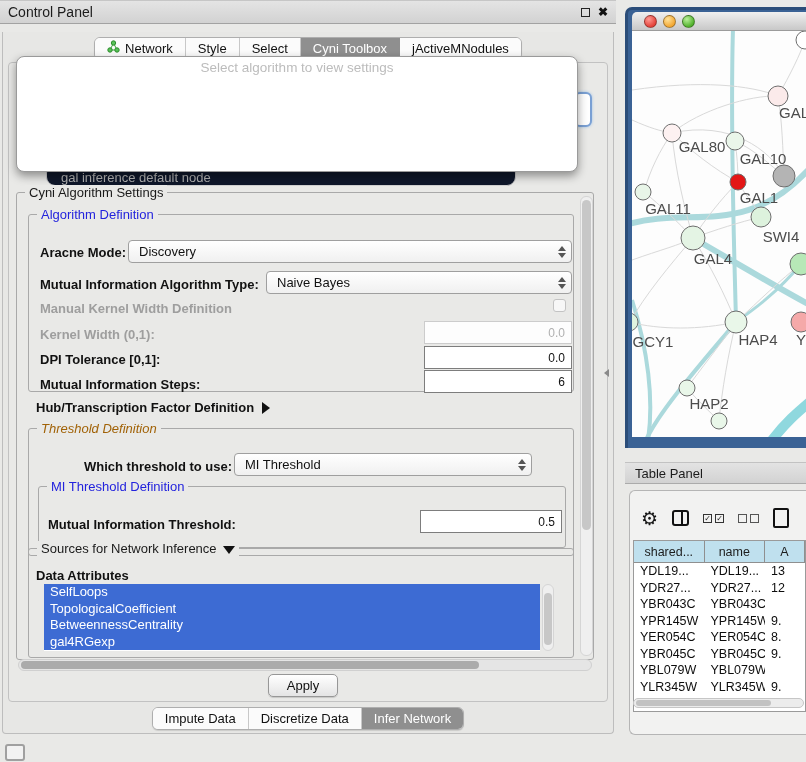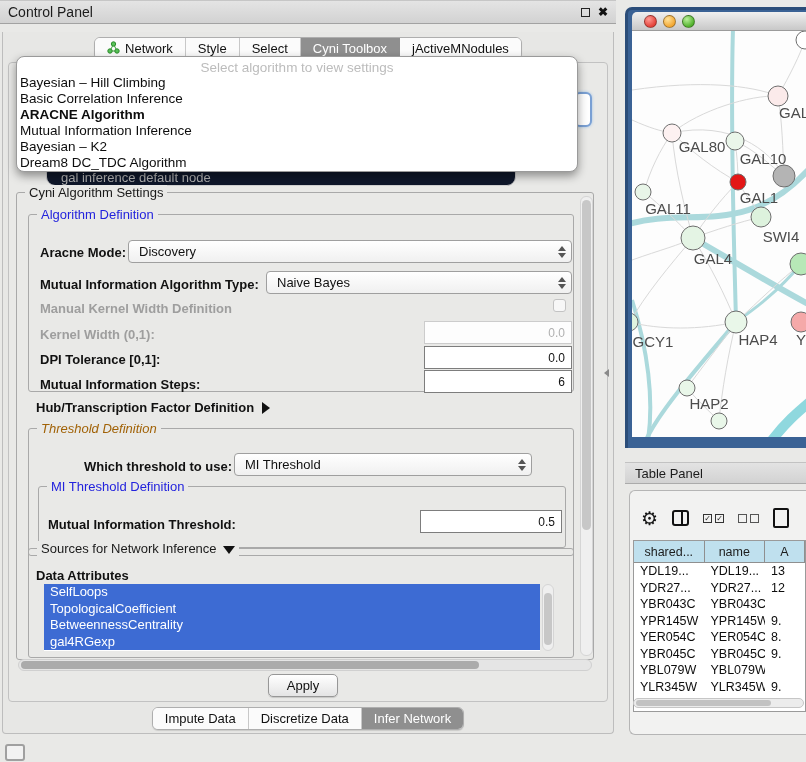--- a/index.html
+++ b/index.html
@@ -18,21 +18,21 @@
   .x-icon { font-size:12px; font-weight:bold; color:#111; line-height:1; }
   .top-stub { left:13px; top:0; width:1px; height:7px; background:#9a9a9a; }
 
   .cp-body { left:2px; top:32px; width:612px; height:702px; background:#e7e7e5;
     border:1px solid #bdbdbd; border-top:none; border-radius:0 0 4px 4px; }
 
   
   .tabstrip { display:flex; justify-content:center; }
   .tabstrip-inner { display:flex; border:1px solid #aeaeae; border-radius:6px; overflow:hidden;
      background:#fbfbfb; box-shadow:0 1px 1px rgba(0,0,0,.12); }
-  .tab { display:flex; align-items:center; gap:5px; padding:3px 12px; font-size:13px; color:#111;
+  .tab { display:flex; align-items:flex-end; gap:5px; padding:3px 12px; font-size:13px; color:#111;
      border-right:1px solid #c8c8c8; background:#fbfbfb; height:21px; }
   .tab:last-child { border-right:none; }
   .tab.sel { background:#8f8f8f; color:#fff; border-right-color:#8f8f8f; }
   .top-tabs { left:0; top:37px; width:616px; }
   .bottom-tabs { left:0; top:707px; width:616px; }
 
   .big-box { left:8px; top:62px; width:600px; height:640px; background:#e9e9e7;
     border:1px solid #c2c2c2; border-radius:4px; }
 
   
@@ -181,28 +181,20 @@
       </div>
   </div>
 
   <div class="abs big-box"></div>
 
   <div class="abs combo-sliver"></div>
   <div class="abs ghost-row">gal inference default node</div>
 
   <div class="abs dropdown">
     <div class="dd-head">Select algorithm to view settings</div>
-    <div id="algo-list">
-        <div class="algo-item">Bayesian – Hill Climbing</div>
-        <div class="algo-item">Basic Correlation Inference</div>
-        <div class="algo-item bold">ARACNE Algorithm</div>
-        <div class="algo-item">Mutual Information Inference</div>
-        <div class="algo-item">Bayesian – K2</div>
-        <div class="algo-item">Dream8 DC_TDC Algorithm</div>
-      </div>
   </div>
 
   <div class="group" style="left:16px; top:192px; width:578px; height:468px;">
     <span class="group-label lbl-dark">Cyni Algorithm Settings</span>
   </div>
 
   <div class="vscroll" style="left:580px; top:196px; width:13px; height:460px;">
     <div class="vthumb" style="top:3px; height:330px;"></div>
   </div>
 

